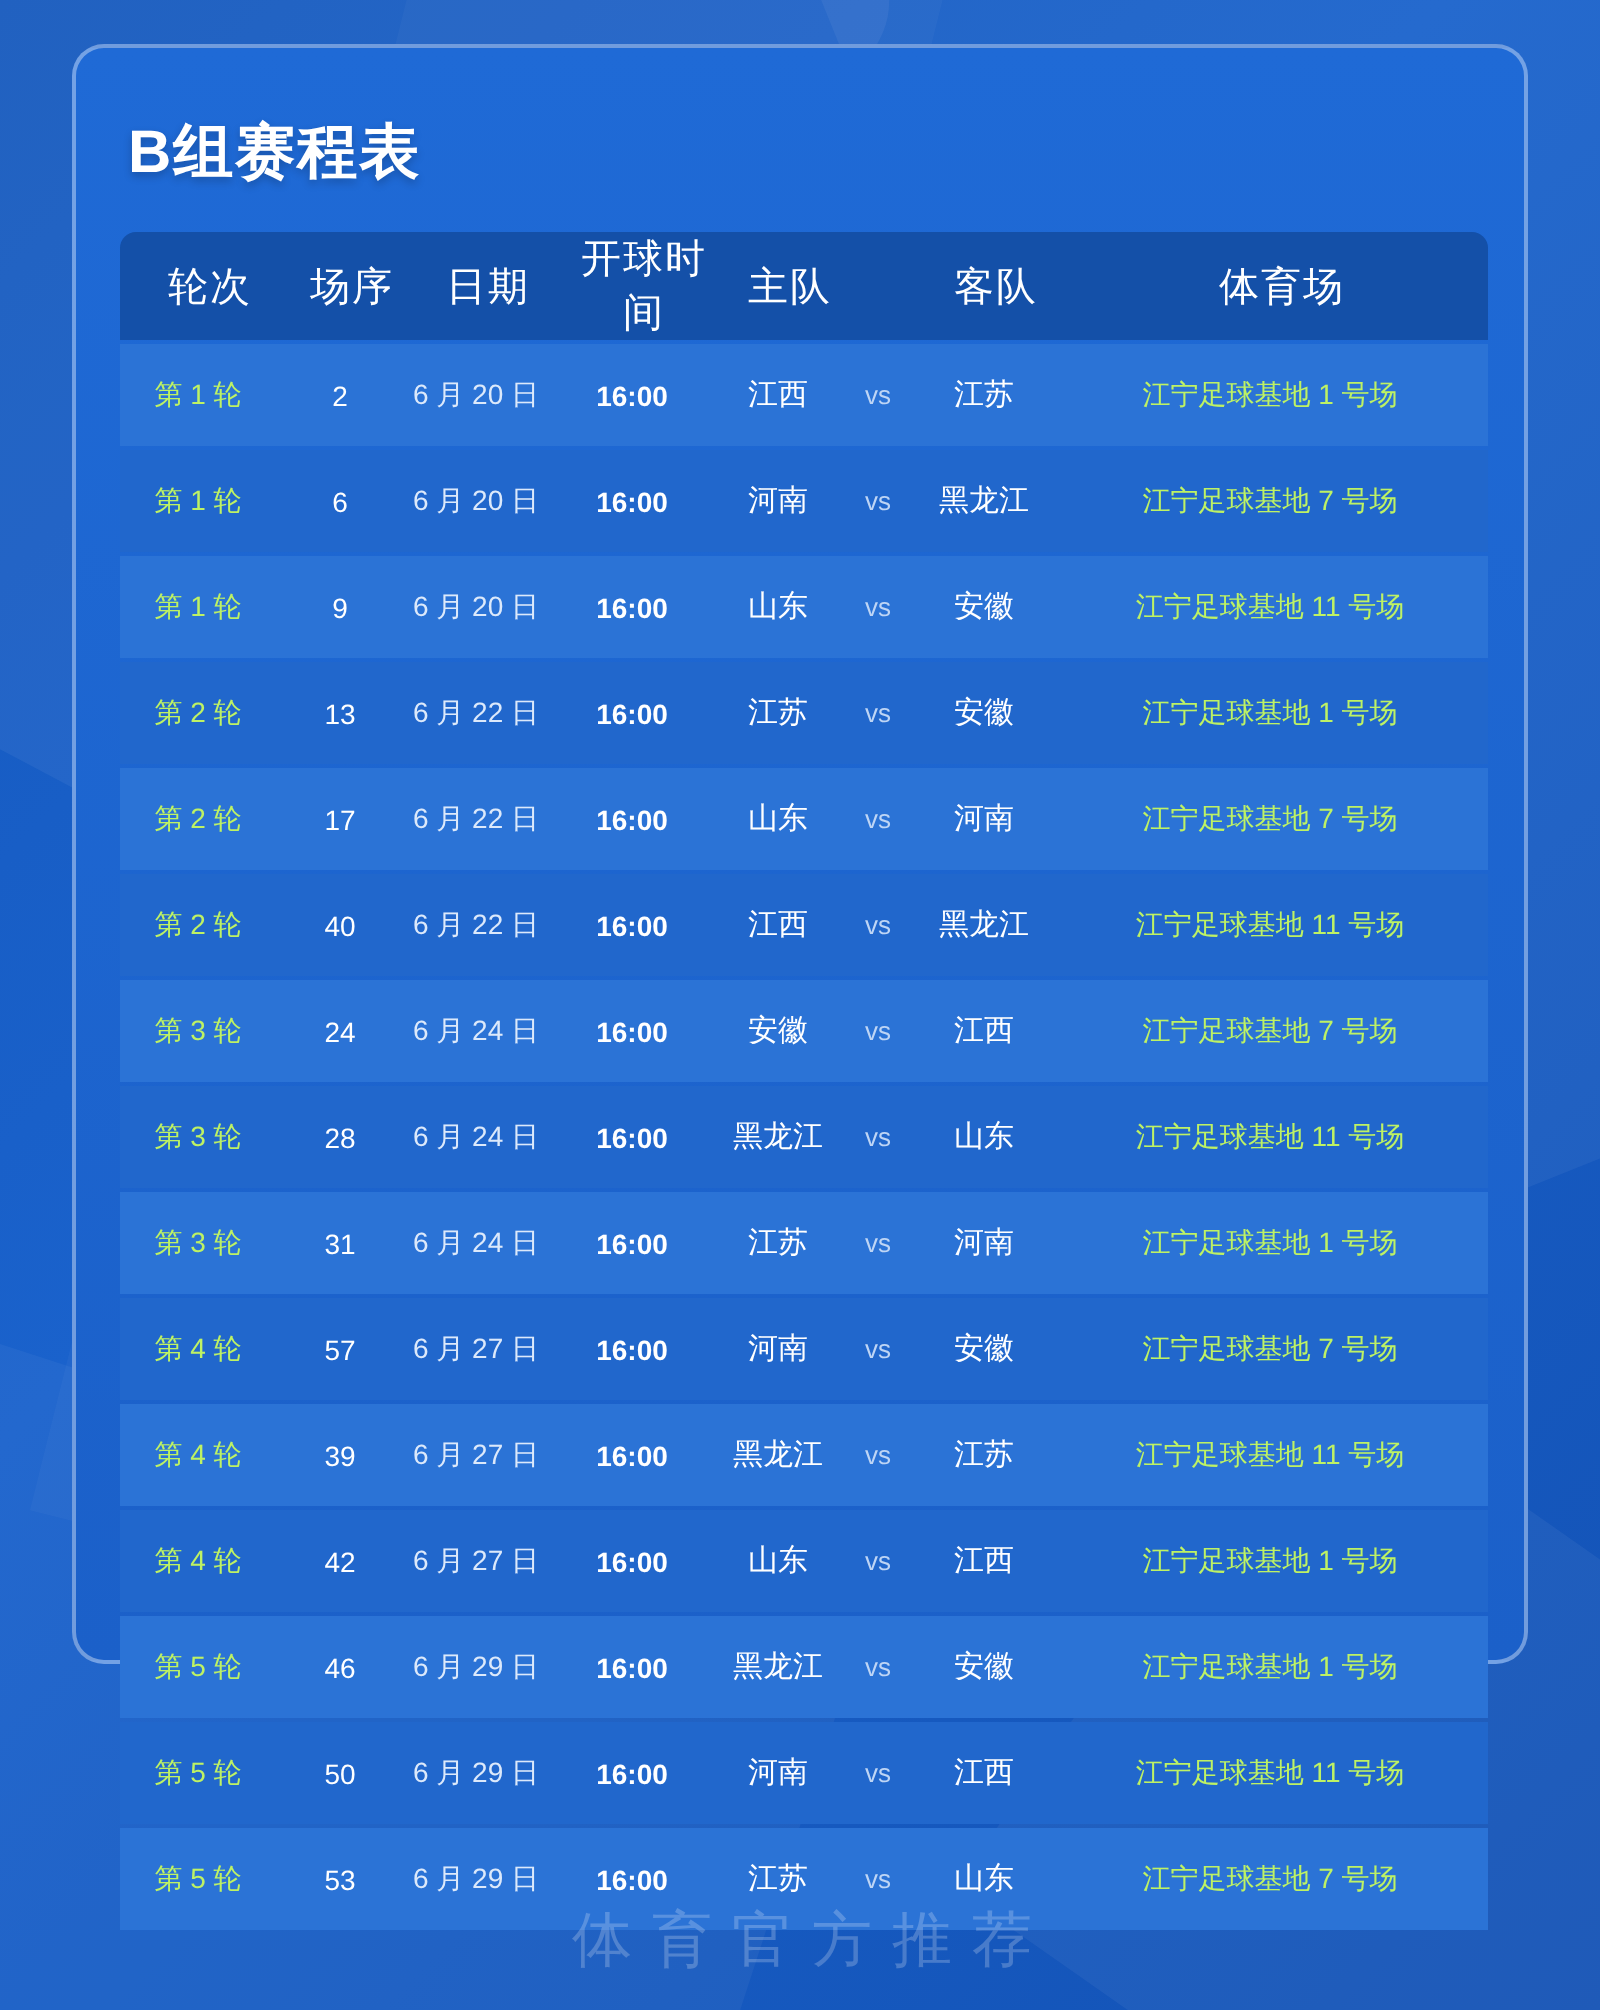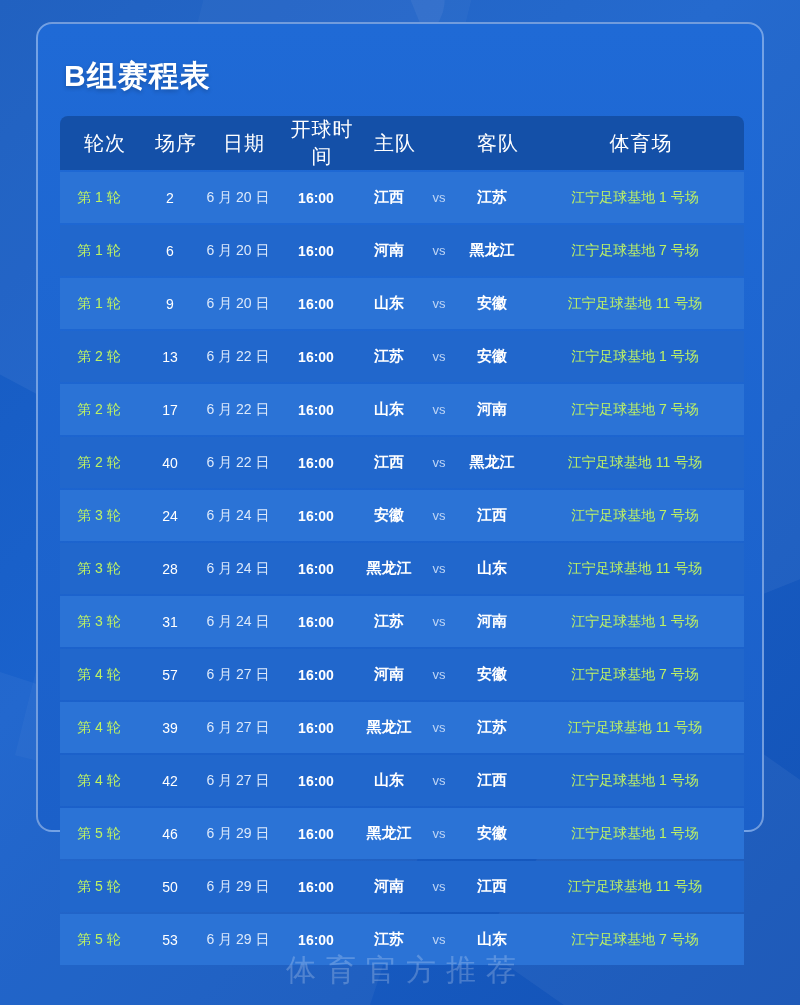--- a/index.html
+++ b/index.html
@@ -126,21 +126,21 @@
     color: #eaf2ff;
     font-size: 14px;
   }
   tbody tr.odd td { background: #2b73d6; }
   tbody tr.even td { background: #2167cc; }
 
   td.round   { color: #bef264; font-size: 14px; }
   td.seq     { color: #ffffff; font-size: 14px; }
   td.date    { color: #dce9fb; font-size: 14px; }
   td.time    { color: #ffffff; font-size: 14px; font-weight: bold; }
-  td.team    { color: #ffffff; font-size: 15px; font-weight: bold; }
+  td.team    { color: #ffffff; font-size: 15px; font-weight: normal; }
   td.vs      { color: #bed5f5; font-size: 13px; }
   td.venue   { color: #bef264; font-size: 14px; }
 
   .col-round  { width: 78px; }
   .col-seq    { width: 64px; }
   .col-date   { width: 72px; }
   .col-time   { width: 84px; }
   .col-home   { width: 62px; }
   .col-vs     { width: 38px; }
   .col-away   { width: 68px; }

